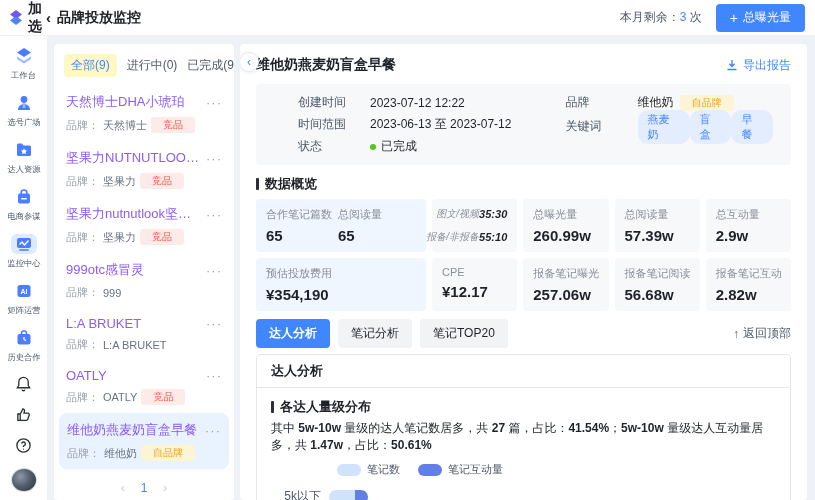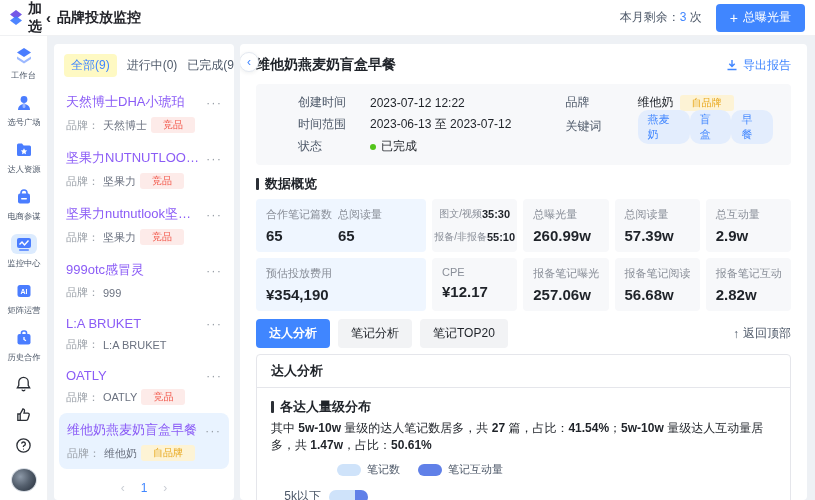--- a/index.html
+++ b/index.html
@@ -74,21 +74,21 @@
 
   .sec-hdr { display:flex; align-items:center; gap:6px; margin:10px 0 6px; }
   .sec-bar { width:3px; height:12px; background:#2b2f36; border-radius:1px; }
   .sec-text { font-size:13px; font-weight:bold; color:#1f2329; }
 
   .stats-row { display:flex; gap:6px; margin-bottom:6px; }
   .stat-card { background:#f7f8fa; border-radius:4px; padding:8px 10px; flex:1; min-width:0; }
   .stat-card.dual { flex:0 0 170px; background:#eff6ff; display:flex; gap:6px; }
   .stat-label { font-size:11px; color:#8a8f99; margin-bottom:5px; white-space:nowrap; }
   .stat-value { font-size:15px; font-weight:bold; color:#1f2329; white-space:nowrap; }
-  .ratio-row { display:flex; justify-content:center; align-items:center; }
+  .ratio-row { display:flex; justify-content:flex-end; align-items:center;font-style:italic; }
   .ratio-row + .ratio-row { margin-top:9px; }
   .ratio-label { font-size:10px; color:#8a8f99; white-space:nowrap; }
   .ratio-value { font-size:11px; font-weight:bold; color:#1f2329; }
 
   .dtabs { display:flex; align-items:center; gap:8px; margin:8px 0 6px; }
   .dtab { font-size:12px; padding:6px 13px; border-radius:4px; background:#f2f3f5; color:#1f2329; cursor:pointer; white-space:nowrap; }
   .dtab.active { background:#4086ff; color:#fff; font-weight:bold; }
   .back-top { margin-left:auto; font-size:12px; color:#4e5969; display:flex; align-items:center; gap:4px; cursor:pointer; }
 
   .analysis-card { border:1px solid #e5e6eb; border-radius:4px; }

